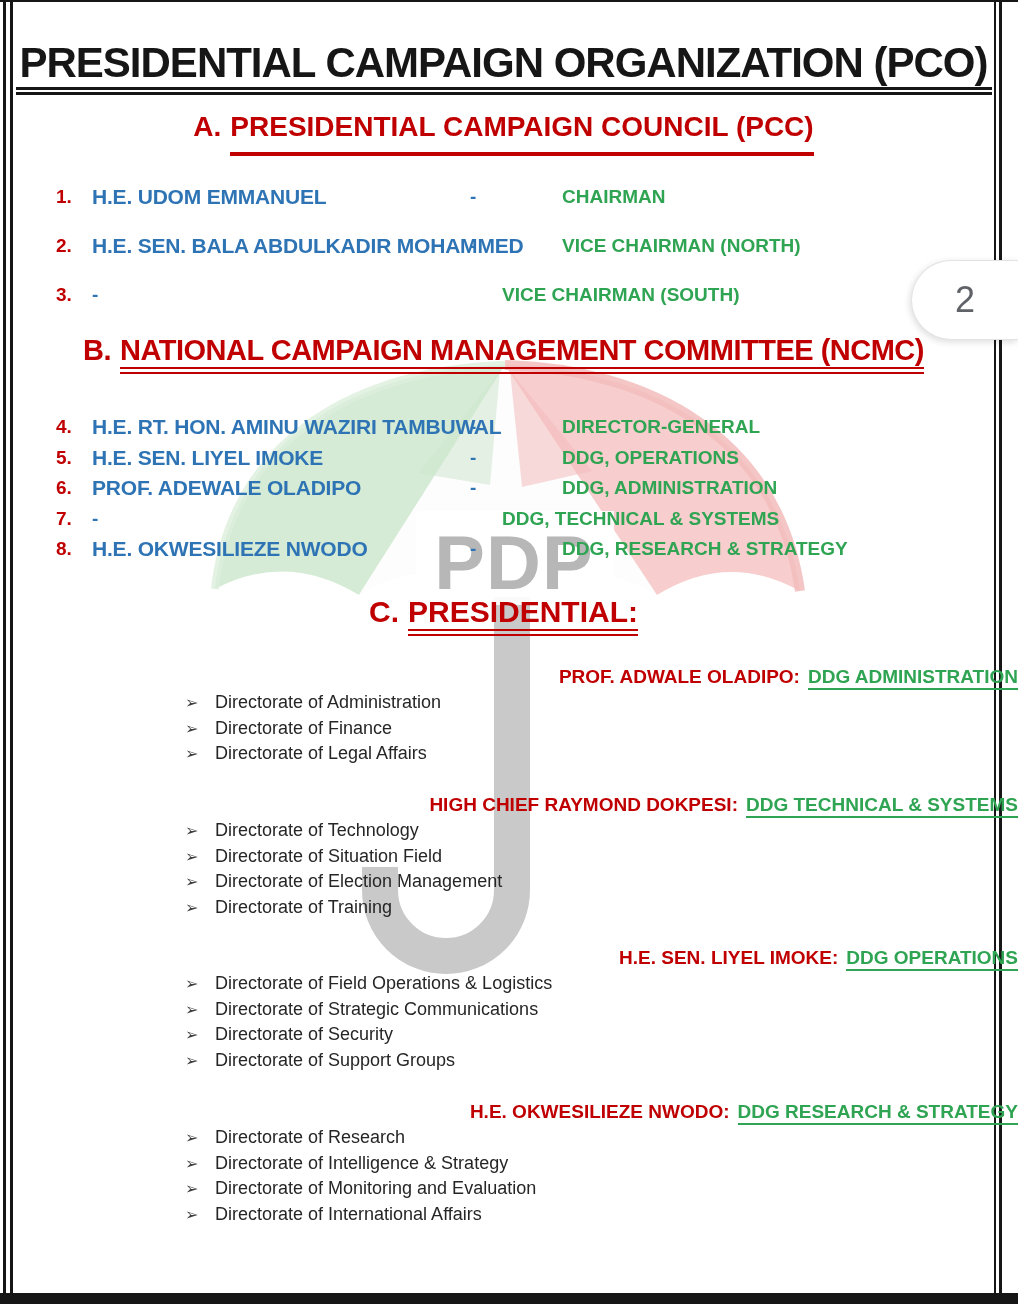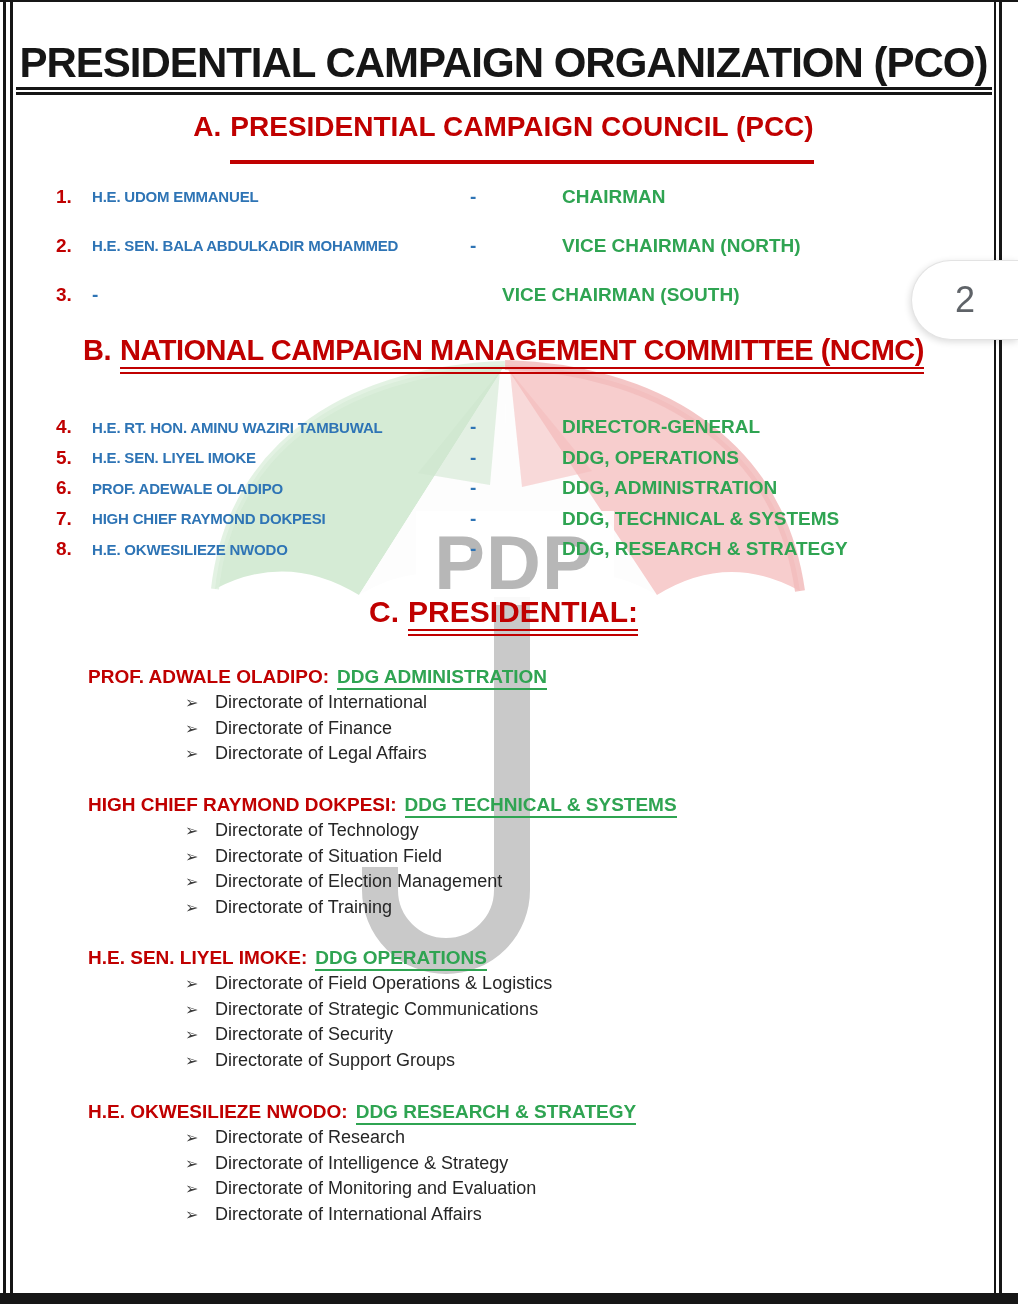--- a/index.html
+++ b/index.html
@@ -26,43 +26,43 @@
     position:absolute;top:38px;left:13px;right:24px;text-align:center;
     font-size:42px;line-height:50px;font-weight:bold;letter-spacing:-1px;color:#161616;
   }
   .doc-title .u{border-bottom:8px double #161616;padding:0 4px 1px 4px;}
 
   .sec-heading{
     position:absolute;left:13px;right:24px;text-align:center;font-weight:bold;color:#C00000;
   }
   .sec-heading .prefix{margin-right:9px;}
   .heading-a{top:110px;font-size:28px;line-height:34px;}
-  .heading-a .u{border-bottom:4px solid #C00000;padding-bottom:18px;}
+  .heading-a .u{border-bottom:4px solid #C00000;padding-bottom:10px;}
   .heading-b{top:332px;font-size:29px;line-height:36px;letter-spacing:-0.5px;}
   .heading-b .u{border-bottom:7px double #C00000;padding-bottom:1px;}
   .heading-c{top:592px;font-size:30px;line-height:40px;}
   .heading-c .u{border-bottom:7px double #C00000;padding-bottom:1px;}
 
   .rows{position:absolute;left:0;right:0;}
   .rows-a{top:172px;}
   .rows-b{top:412px;}
   .member-row{
     display:grid;grid-template-columns:36px 378px 60px auto;
     align-items:center;padding-left:56px;
   }
   .rows-a .member-row{height:49px;}
   .rows-b .member-row{height:30.5px;}
   .member-num{font-size:19px;font-weight:bold;color:#C00000;}
-  .member-name{font-size:15px;font-weight:bold;color:#2E74B5;letter-spacing:-0.2px;white-space:nowrap;}
+  .member-name{font-size:21px;font-weight:bold;color:#2E74B5;letter-spacing:-0.2px;white-space:nowrap;}
   .member-sep{font-size:19px;font-weight:bold;color:#2E74B5;}
   .member-role{font-size:19px;font-weight:bold;color:#2FA452;white-space:nowrap;margin-left:32px;}
 
   .group{position:absolute;left:0;right:0;}
   .group-1{top:663px;} .group-2{top:791px;} .group-3{top:944px;} .group-4{top:1098px;}
-  .group-heading{padding-left:88px;font-size:19px;line-height:27px;font-weight:bold;white-space:nowrap;}
+  .group-heading{padding-left:88px;font-size:19px;line-height:27px;font-weight:bold;white-space:nowrap;text-align:right;}
   .group-leader{color:#C00000;margin-right:8px;}
   .group-unit{color:#2FA452;border-bottom:2px solid #2FA452;padding-bottom:1px;}
   .group-items{margin:0;padding:0;list-style:none;}
   .directorate-item{display:flex;padding-left:185px;line-height:25.7px;font-size:18px;color:#262626;}
   .bullet{width:30px;flex:0 0 30px;color:#3d3d3d;font-size:16px;}
 
   
   .page-pill{
     position:absolute;top:260px;right:0;width:106px;height:78px;z-index:5;
     background:#ffffff;border:1px solid #e3e3e3;border-right:none;
@@ -158,21 +158,20 @@
 
         <div class="member-row">
           <span class="member-num">6.</span>
           <span class="member-name">PROF. ADEWALE OLADIPO</span>
           <span class="member-sep">-</span>
           <span class="member-role">DDG, ADMINISTRATION</span>
         </div>
 
         <div class="member-row">
           <span class="member-num">7.</span>
-          <span class="member-name">HIGH CHIEF RAYMOND DOKPESI</span>
           <span class="member-sep">-</span>
           <span class="member-role">DDG, TECHNICAL &amp; SYSTEMS</span>
         </div>
 
         <div class="member-row">
           <span class="member-num">8.</span>
           <span class="member-name">H.E. OKWESILIEZE NWODO</span>
           <span class="member-sep">-</span>
           <span class="member-role">DDG, RESEARCH &amp; STRATEGY</span>
         </div>
@@ -185,21 +184,21 @@
     <div>
 
         <div class="group group-1">
           <div class="group-heading">
             <span class="group-leader">PROF. ADWALE OLADIPO:</span><span class="group-unit">DDG ADMINISTRATION</span>
           </div>
           <ul class="group-items">
 
               <li class="directorate-item">
                 <span class="bullet">➢</span>
-                <span>Directorate of International</span>
+                <span>Directorate of Administration</span>
               </li>
 
               <li class="directorate-item">
                 <span class="bullet">➢</span>
                 <span>Directorate of Finance</span>
               </li>
 
               <li class="directorate-item">
                 <span class="bullet">➢</span>
                 <span>Directorate of Legal Affairs</span>

